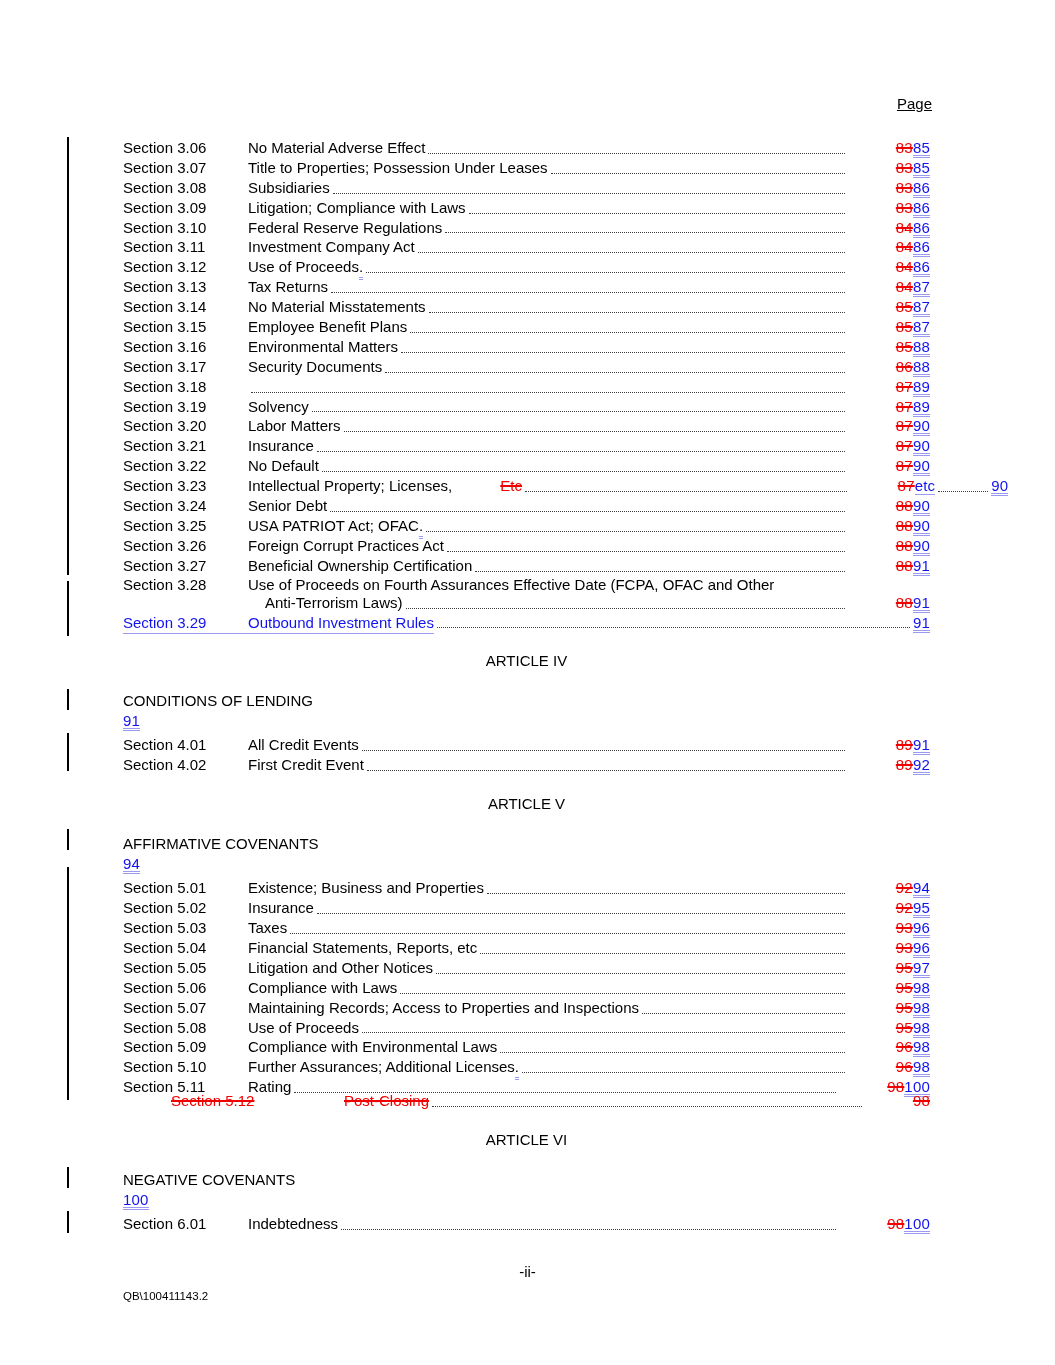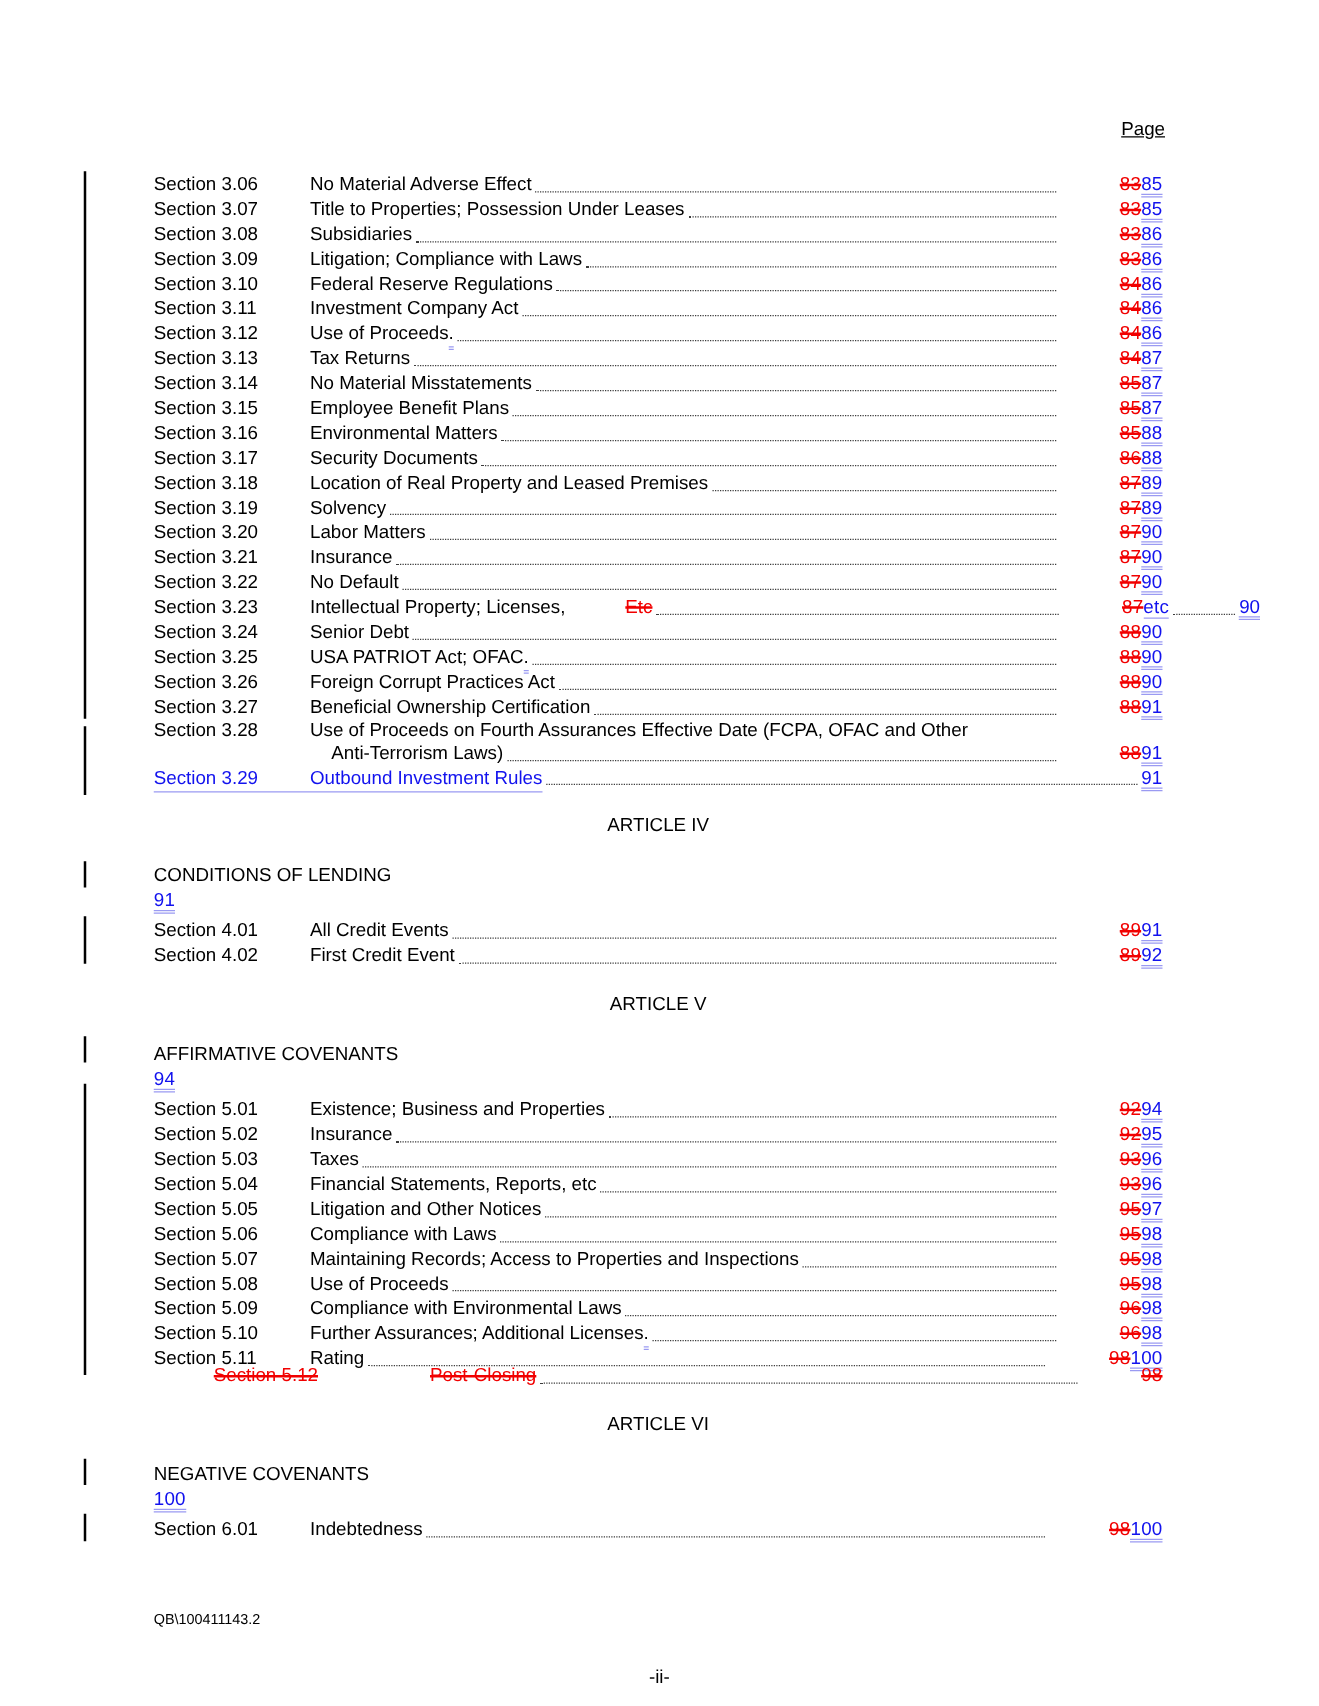--- a/index.html
+++ b/index.html
@@ -34,21 +34,21 @@
     color:#1212ee; display:inline-block; line-height:15px;
     border-bottom:3px double #9a9af2; padding-bottom:0px;
   }
   .ins-period { border-bottom:3px double #9a9af2; }
   .row-article { justify-content:center; margin-top:19px; margin-bottom:20px; height:20px; line-height:20px; }
   .row-heading { margin-bottom:24px; height:20px; line-height:20px;flex-direction:column; }
   .row-extend { margin-right:-78px; }
   .tight { margin-top:-6px; }
   .block2 .bline { display:flex; align-items:baseline; height:18.5px; line-height:18.5px; white-space:nowrap; }
   .block2 .indent2 { width:142px; flex:none; }
-  .footer-page { position:absolute; top:1333px; left:0; right:0; text-align:center; font-size:15px; }
+  .footer-page { position:absolute; top:1263px; left:0; right:0; text-align:center; font-size:15px; }
   .footer-doc { position:absolute; top:1290px; left:123px; font-size:11.5px; }
 </style>
 </head>
 <body>
 
 <div class="page-header">Page</div>
 
 <div class="changebar" style="top:137px;height:438px;"></div>
 <div class="changebar" style="top:581px;height:55px;"></div>
 <div class="changebar" style="top:689px;height:21px;"></div>
@@ -127,21 +127,20 @@
       <span class="pagenos"><span class="del">85</span><span class="ins-num">88</span></span>
     </div>
     <div class="row">
       <span class="num">Section 3.17</span>
       <span>Security Documents</span>
       <span class="leader"></span>
       <span class="pagenos"><span class="del">86</span><span class="ins-num">88</span></span>
     </div>
     <div class="row">
       <span class="num">Section 3.18</span>
-      <span>Location of Real Property and Leased Premises</span>
       <span class="leader"></span>
       <span class="pagenos"><span class="del">87</span><span class="ins-num">89</span></span>
     </div>
     <div class="row">
       <span class="num">Section 3.19</span>
       <span>Solvency</span>
       <span class="leader"></span>
       <span class="pagenos"><span class="del">87</span><span class="ins-num">89</span></span>
     </div>
     <div class="row">

